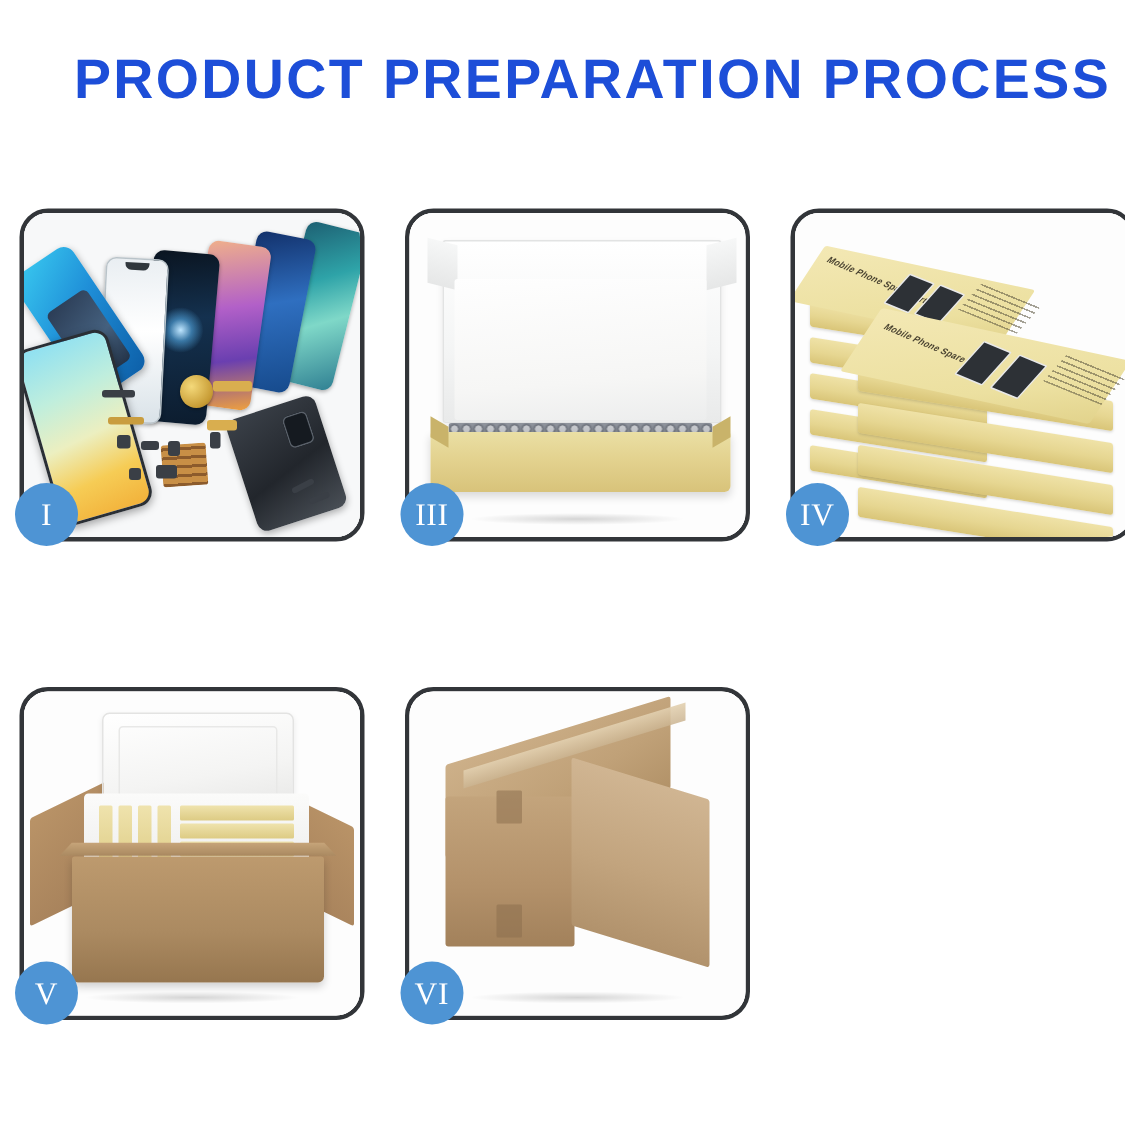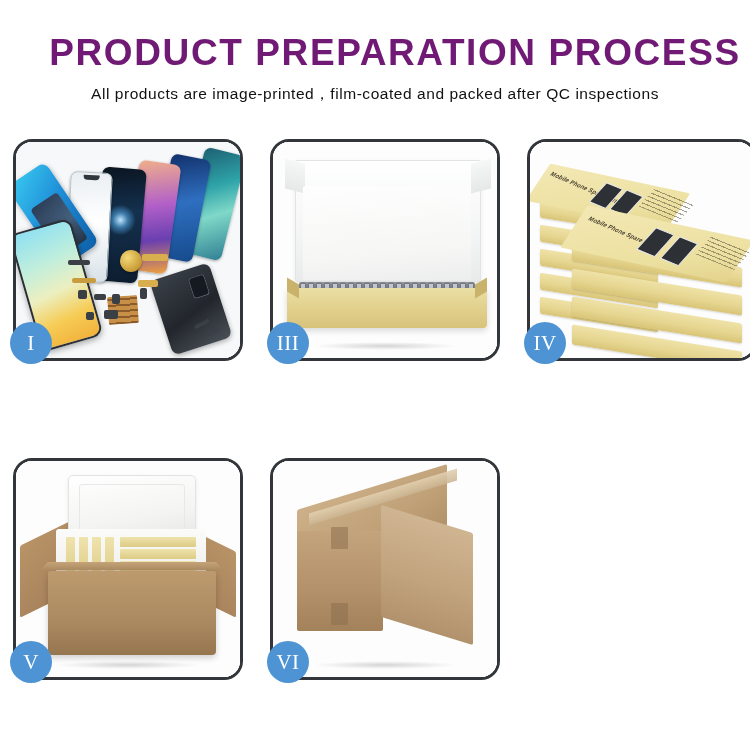--- a/index.html
+++ b/index.html
@@ -18,21 +18,21 @@
   
   #header {
     width: 100%;
     padding-top: 34px;
     text-align: center;
   }
   #page-title {
     font-family: "Liberation Sans", sans-serif;
     font-size: 37px;
     font-weight: bold;
-    color: #701a75;
+    color: #1d4ed8;
     letter-spacing: 1.6px;
     line-height: 1.05;
     white-space: nowrap;
     padding-left: 40px;
   }
   #page-subtitle {
     font-family: "Liberation Sans", sans-serif;
     font-size: 15.5px;
     font-weight: normal;
     color: #111111;
@@ -348,21 +348,20 @@
   .photo-shadow {
     position:absolute; left:18%; right:18%; bottom:8px; height:8px;
     background:radial-gradient(ellipse at center, rgba(0,0,0,.16) 0%, rgba(0,0,0,0) 70%);
   }
 </style>
 </head>
 <body>
 
 <div id="header">
   <div id="page-title">PRODUCT PREPARATION PROCESS</div>
-  <div id="page-subtitle">All products are image-printed，film-coated and packed after QC inspections</div>
 </div>
 
 <div id="panel-grid">
 
   <div class="panel">
     <div class="panel-photo">
       <div class="p1-bg"></div>
 
       <div class="ph ph-teal"></div>
       <div class="ph ph-navy"></div>

